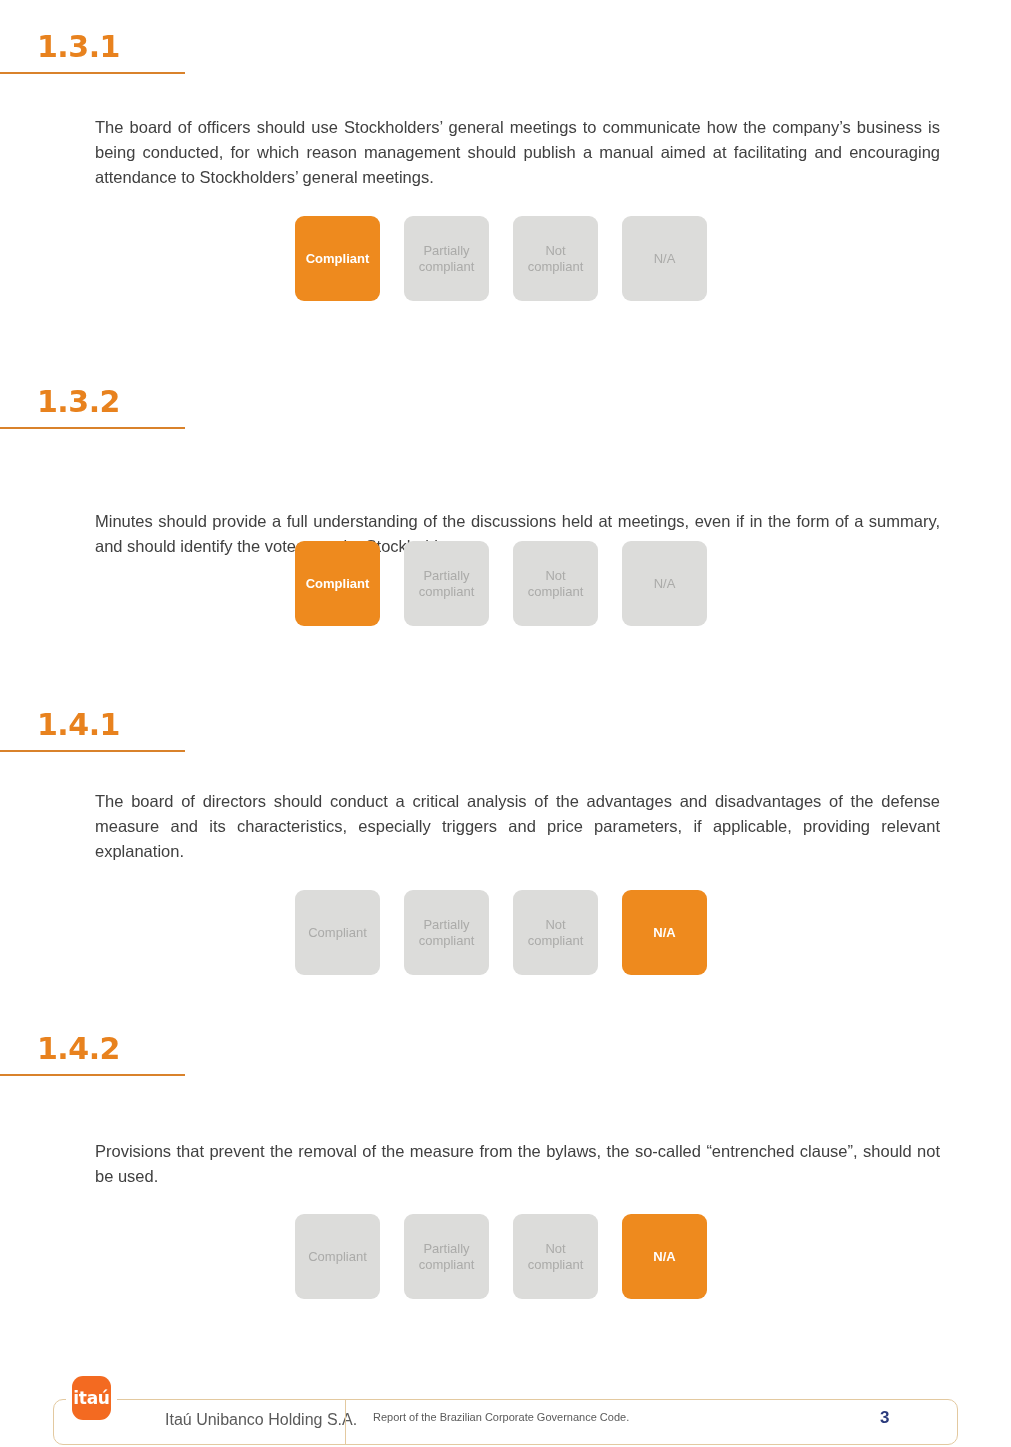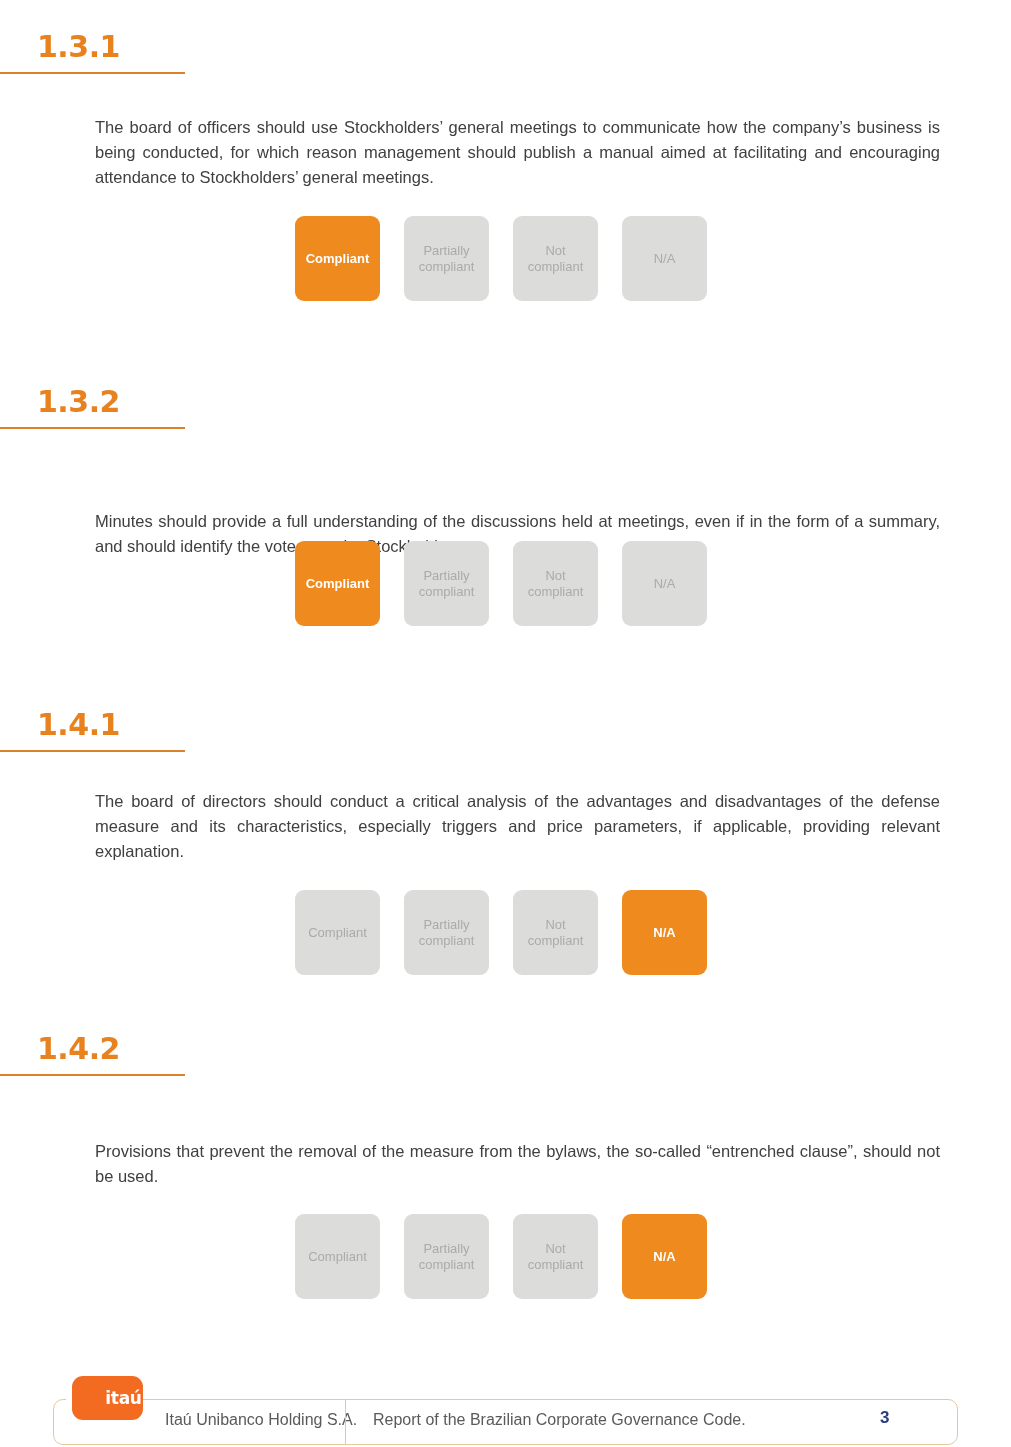--- a/index.html
+++ b/index.html
@@ -122,21 +122,20 @@
     left: 72px;
     top: 1376px;
     width: 39px;
     height: 44px;
     background: #F36A21;
     border-radius: 11px;
     display: flex;
     align-items: center;
     justify-content: center;
     z-index: 3;
-    padding-left: 32px;
   }
 
   .footer-logo-text {
     color: #ffffff;
     font-size: 17px;
     font-weight: bold;
     font-family: "DejaVu Sans", sans-serif;
     letter-spacing: -0.3px;
   }
 
@@ -157,21 +156,21 @@
     width: 1px;
     height: 45px;
     background: #E3C9A0;
     z-index: 2;
   }
 
   .footer-doc {
     position: absolute;
     left: 373px;
     top: 1411px;
-    font-size: 16px;
+    font-size: 11px;
     color: #5a5a5a;
     font-family: "Liberation Sans", sans-serif;
     z-index: 2;
   }
 
   .footer-page {
     position: absolute;
     left: 880px;
     top: 1408px;
     font-size: 17px;

